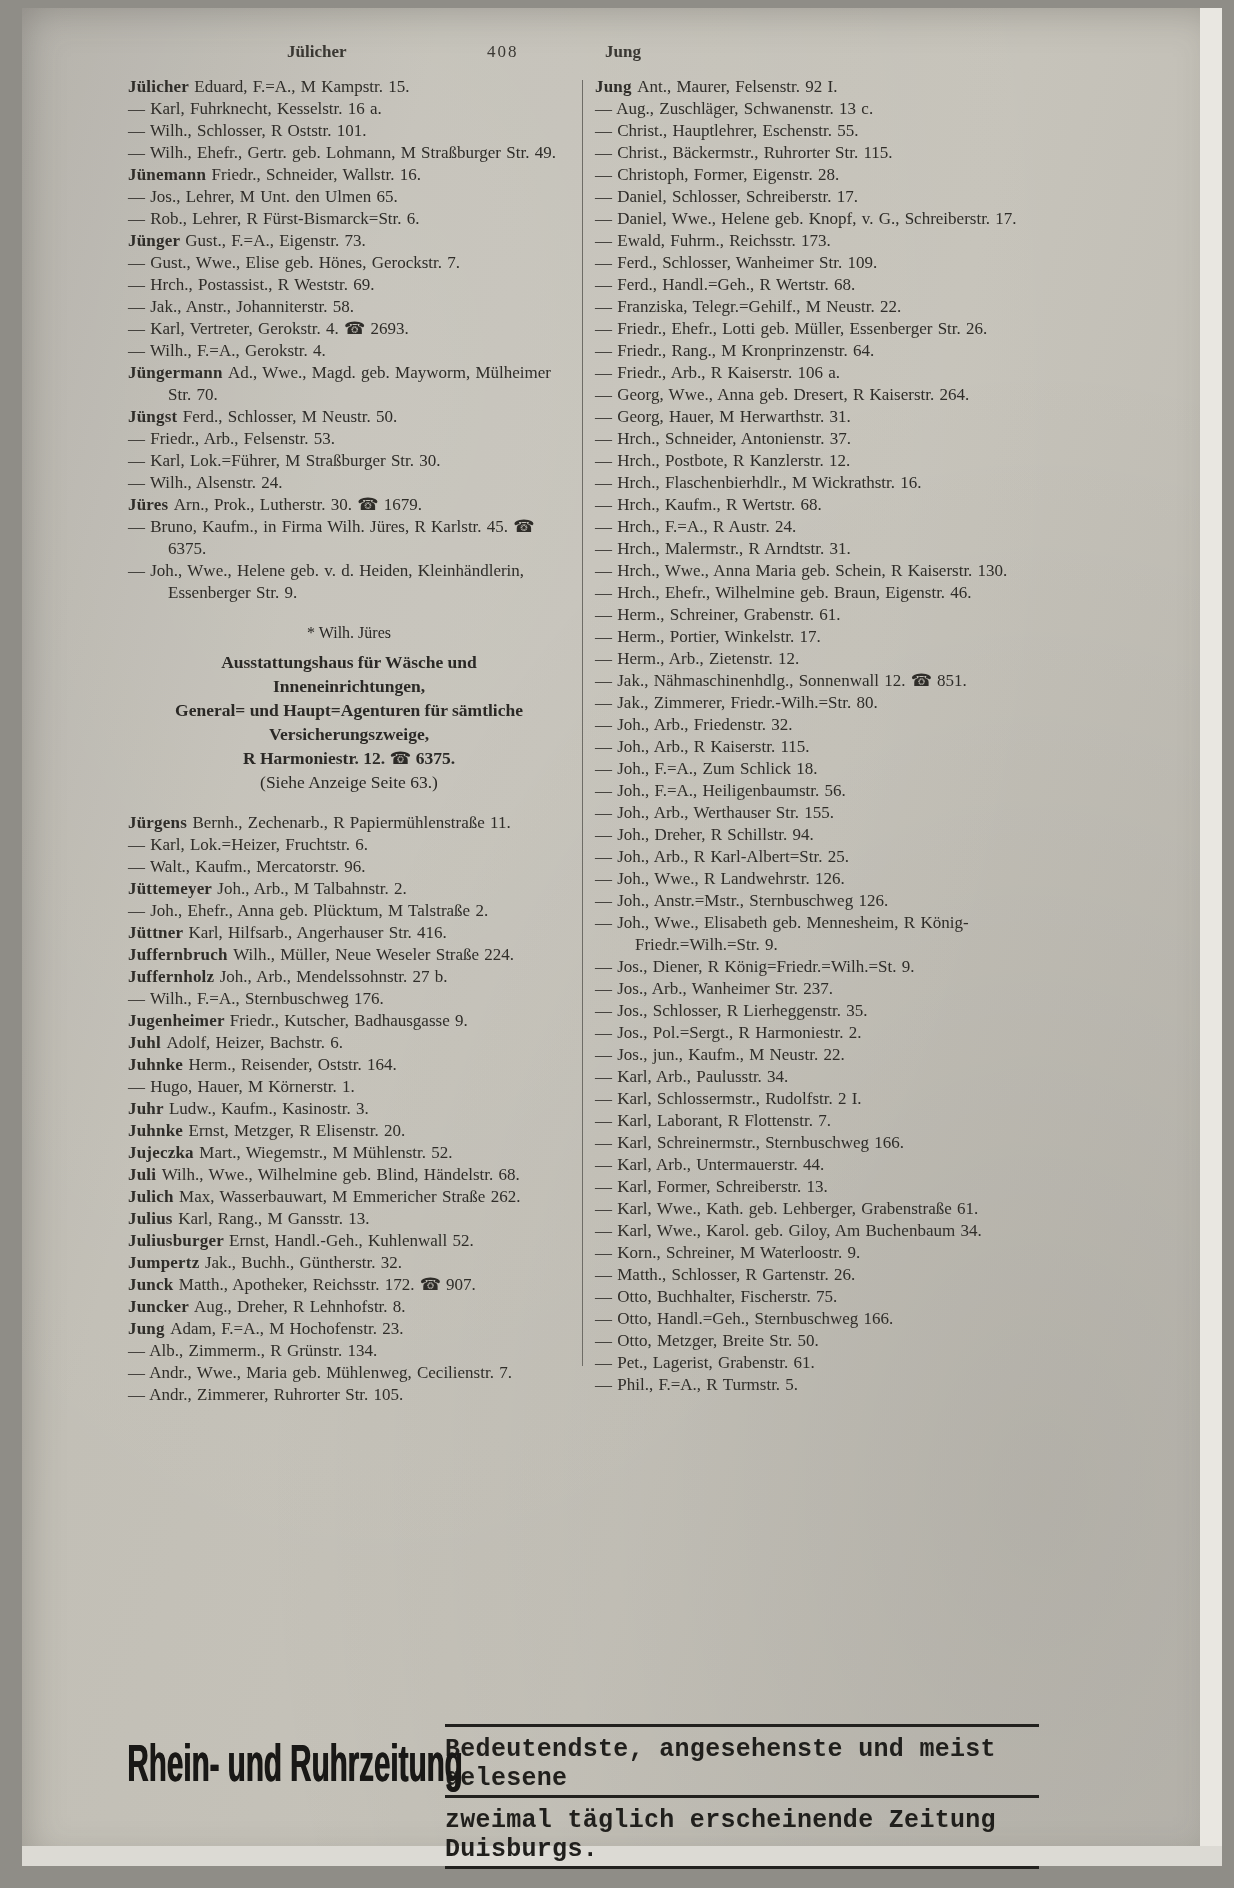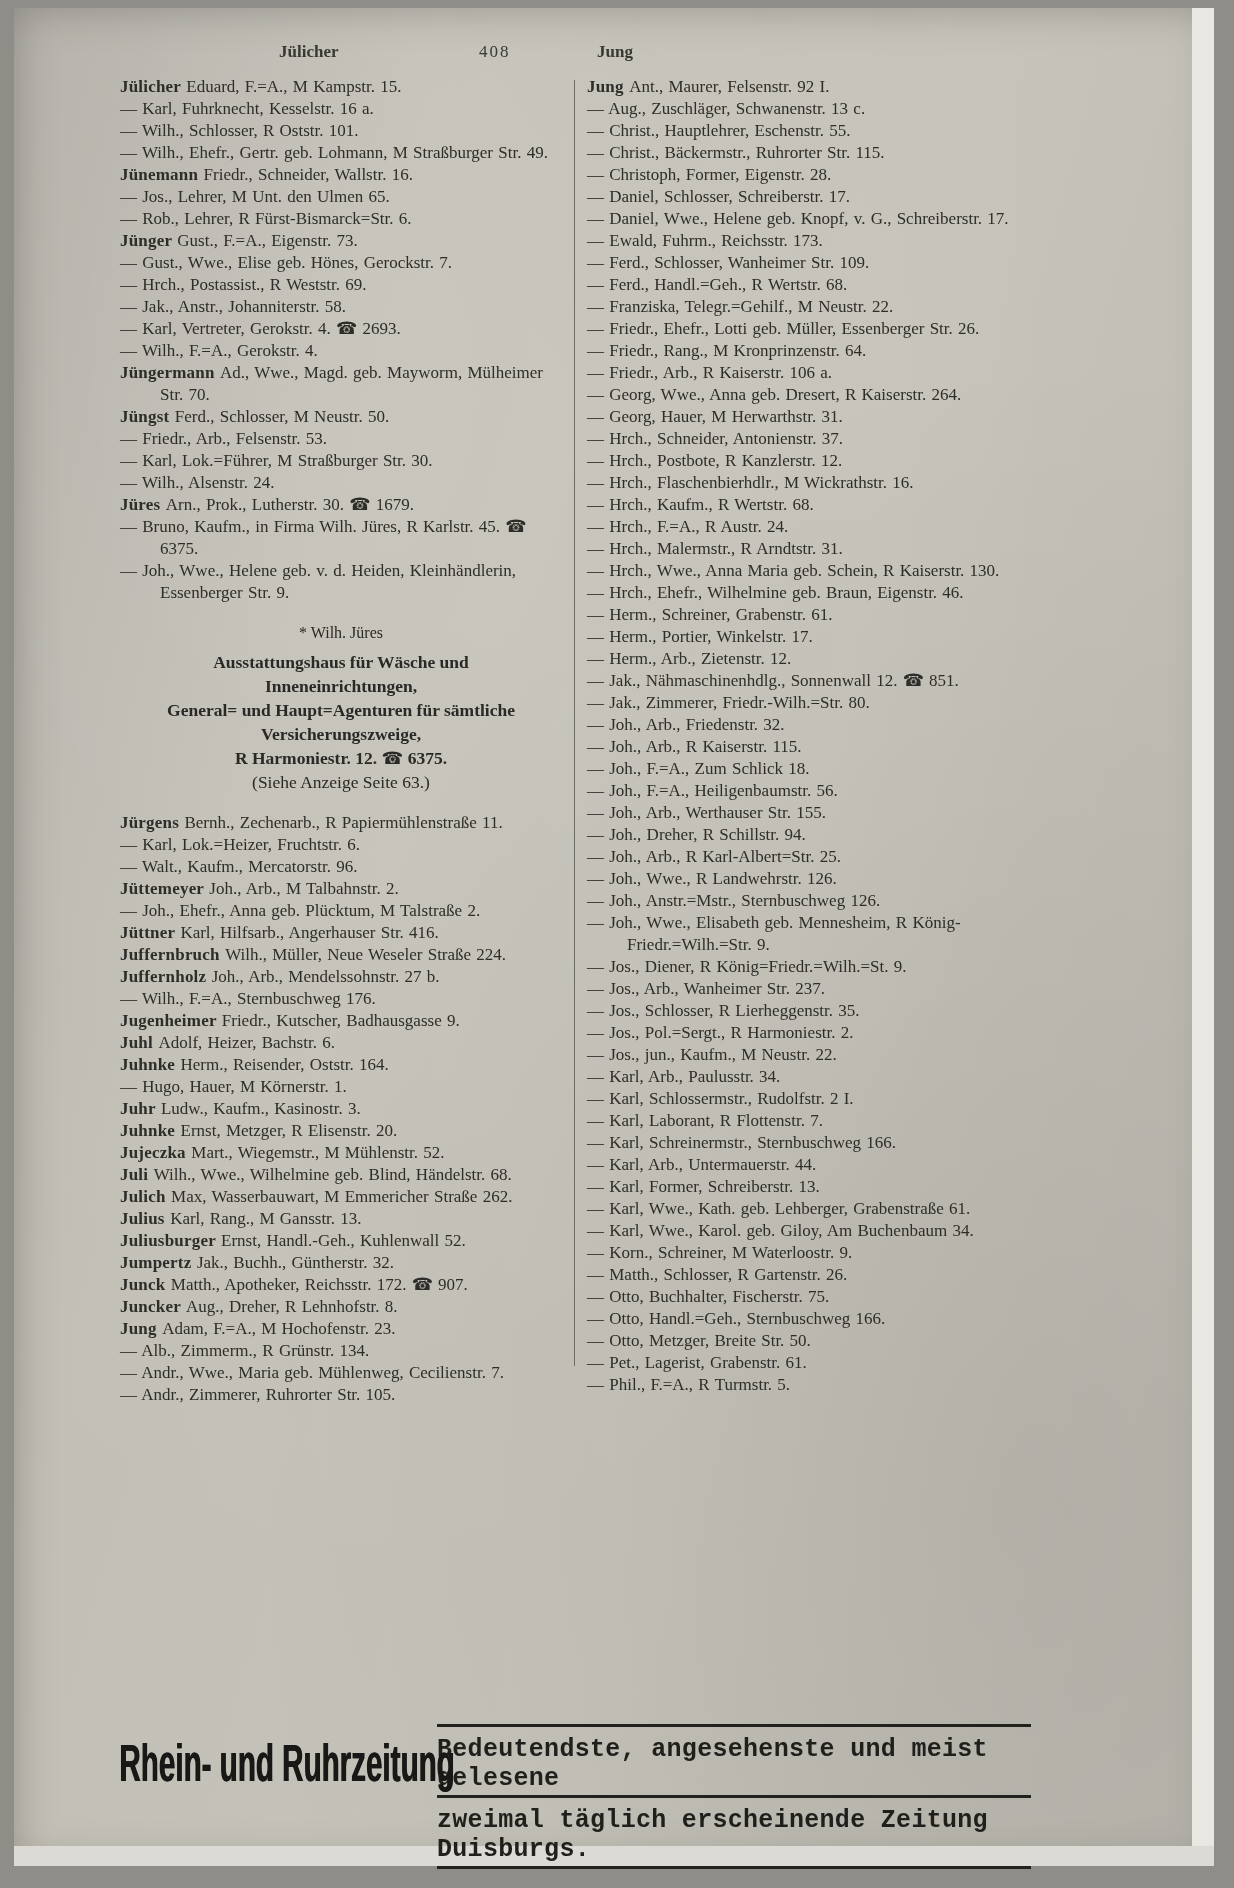--- a/index.html
+++ b/index.html
@@ -2,21 +2,21 @@
 <html><head>
 <meta charset="utf-8">
 <style>
   html,body{margin:0;padding:0;}
   body{
     width:1234px;height:1888px;position:relative;overflow:hidden;
     background:#8f8d87;
     font-family:"Liberation Serif","DejaVu Serif","DejaVu Sans",serif;
   }
   .scan-page{
-    position:absolute;left:14px;top:8px;width:1200px;height:1858px;
+    position:absolute;left:22px;top:8px;width:1200px;height:1858px;
     background:
       radial-gradient(ellipse at 30% 20%, rgba(255,255,255,.10), rgba(0,0,0,0) 60%),
       radial-gradient(ellipse at 85% 80%, rgba(0,0,0,.07), rgba(0,0,0,0) 55%),
       linear-gradient(105deg,#b2afa8 0%, #c2bfb6 25%, #c6c3ba 60%, #bcb9b1 100%);
     box-shadow:inset 0 0 40px rgba(60,58,52,.35);
   }
   .edge-right{position:absolute;right:0;top:0;width:22px;height:100%;background:#e9e7e1;}
   .edge-bottom{position:absolute;left:0;bottom:0;width:100%;height:20px;background:#dcdad4;}
   .content{position:absolute;left:105px;top:34px;width:910px;}
   .page-header{position:relative;height:34px;font-size:17px;color:#3a3833;}

